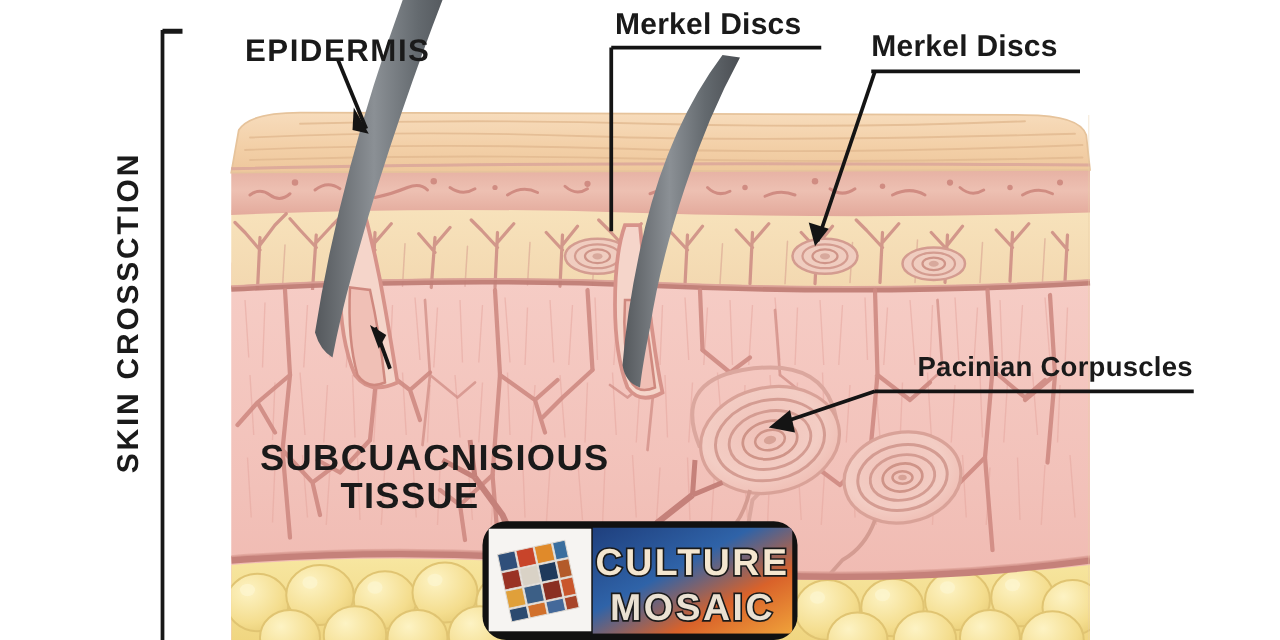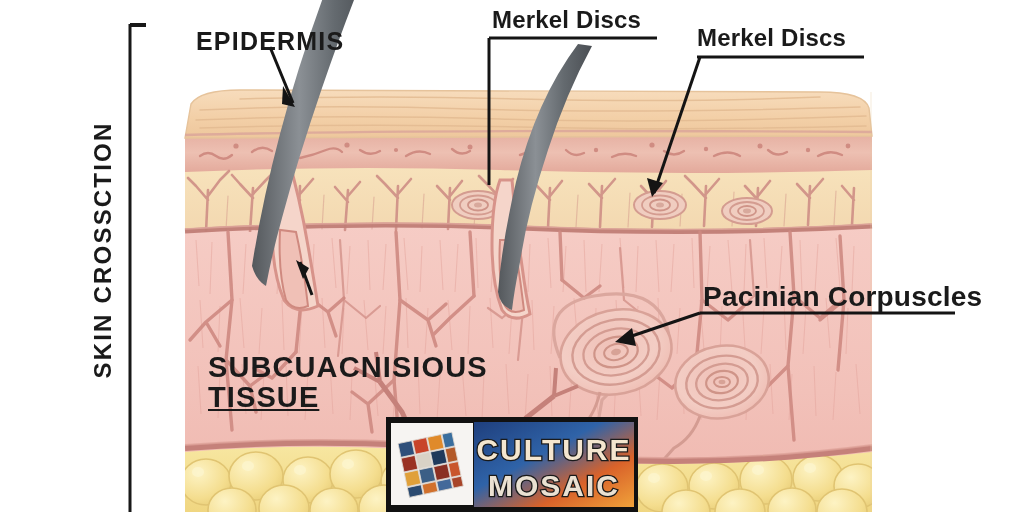--- a/index.html
+++ b/index.html
@@ -16,36 +16,36 @@
   .lbl{
     position:absolute;
     color:#1a1a1a;
     font-weight:700;
     white-space:nowrap;
     letter-spacing:0.2px;
   }
   #label-epidermis{left:196px;top:16px;font-size:25px;letter-spacing:1.2px;margin-top:11px;}
   #label-merkel-1{left:492px;top:6px;font-size:24px;}
   #label-merkel-2{left:697px;top:24px;font-size:24px;}
-  #label-pacinian{left:703px;top:281px;font-size:28px;}
+  #label-pacinian{left:734px;top:281px;font-size:22px;}
   #label-subq{
     left:208px;top:352px;font-size:29px;line-height:30px;
     letter-spacing:1.1px;white-space:normal;width:240px;
   }
-  #label-subq .l2{display:block;text-align:left;text-decoration:underline;}
+  #label-subq .l2{display:block;text-align:center;}
   #label-skin-crosssection{
     left:-42px;top:236px;width:290px;text-align:center;
     font-size:24px;letter-spacing:2.2px;
     transform:rotate(-90deg);transform-origin:center center;
   }
 
   
   #watermark{
     position:absolute;left:386px;top:417px;width:252px;height:95px;
-    background:#111;overflow:hidden;
+    background:#111;overflow:hidden;border-radius:19px;
   }
   #wm-tiles{position:absolute;left:5px;top:6px;width:82px;height:82px;background:#f6f4f2;}
   #wm-word{position:absolute;left:88px;top:5px;width:160px;height:85px;}
 </style>
 </head>
 <body>
 
 <div id="stage">
 
   <svg id="diagram" viewBox="0 0 1024 512">

